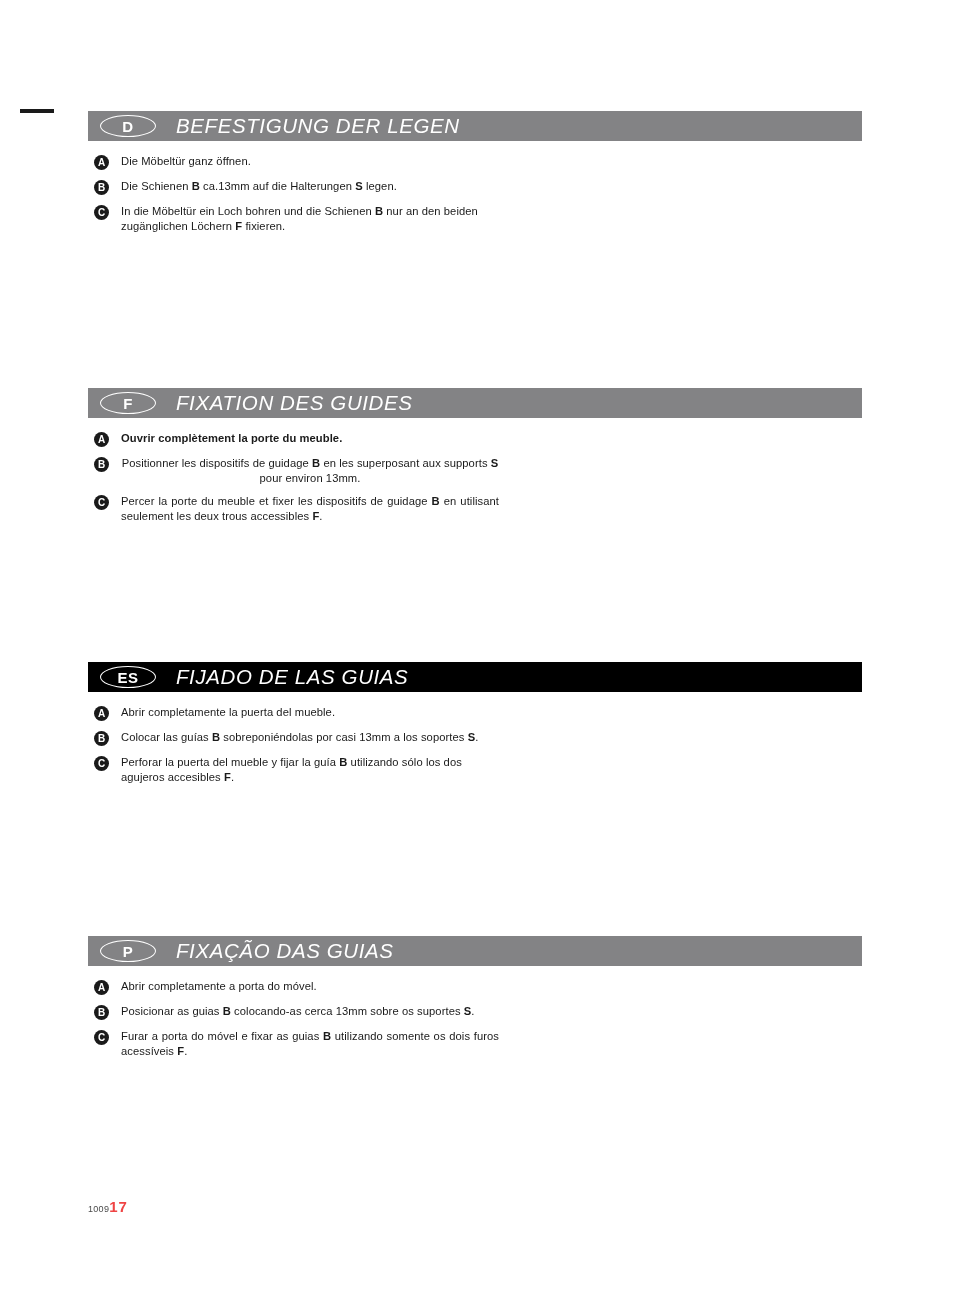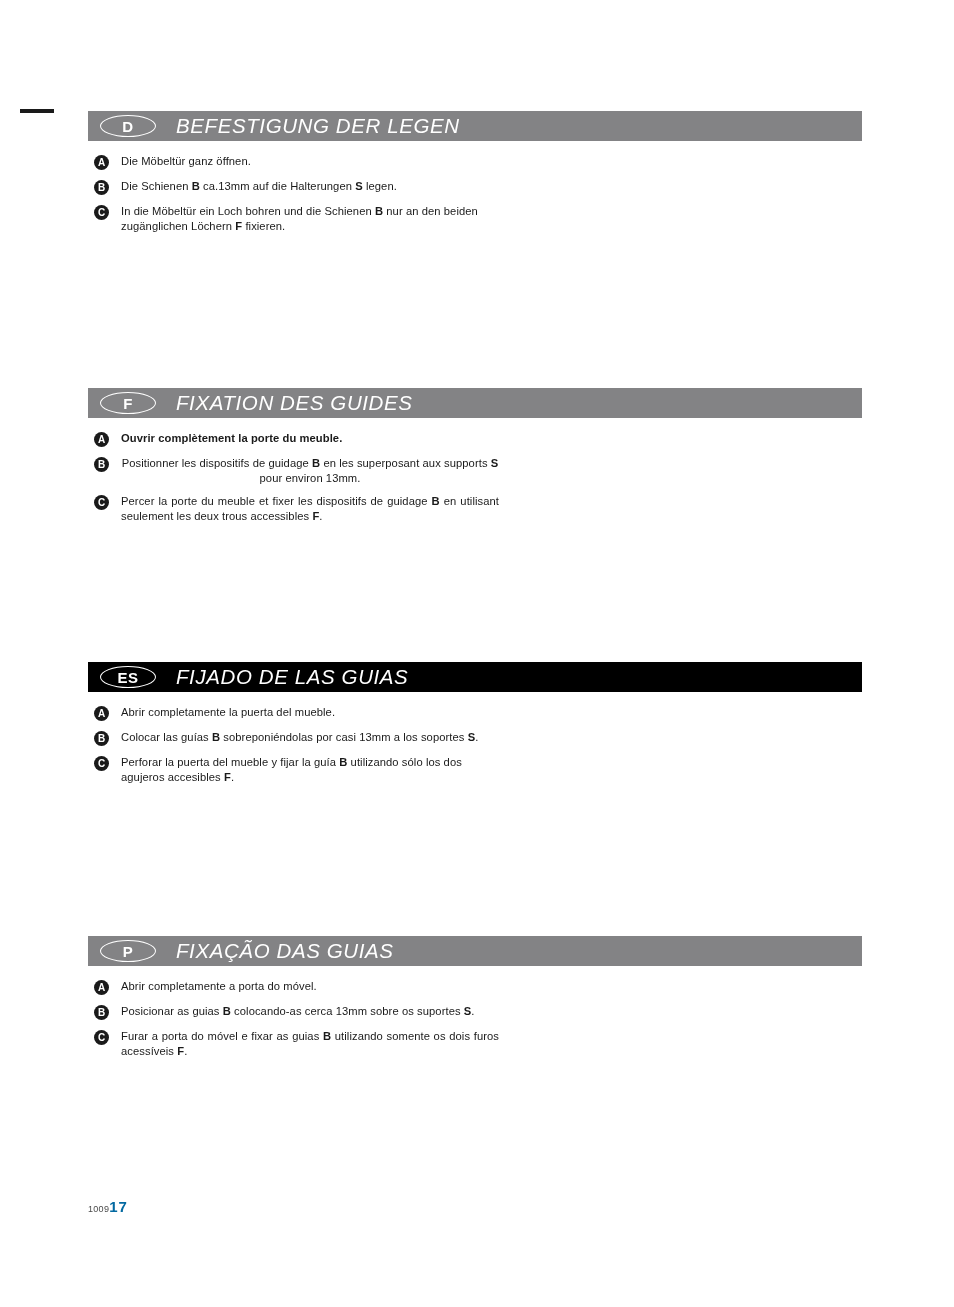--- a/index.html
+++ b/index.html
@@ -132,21 +132,21 @@
     align-items: baseline;
   }
   .footer-code {
     font-size: 9px;
     color: #4a4a4a;
     letter-spacing: 0.3px;
   }
   .footer-page {
     font-size: 15px;
     font-weight: bold;
-    color: #0369a1;
+    color: #ef4444;
     letter-spacing: 1px;
   }
 </style>
 </head>
 <body>
 
 <div class="page">
 
   <div class="crop-mark"></div>
 

